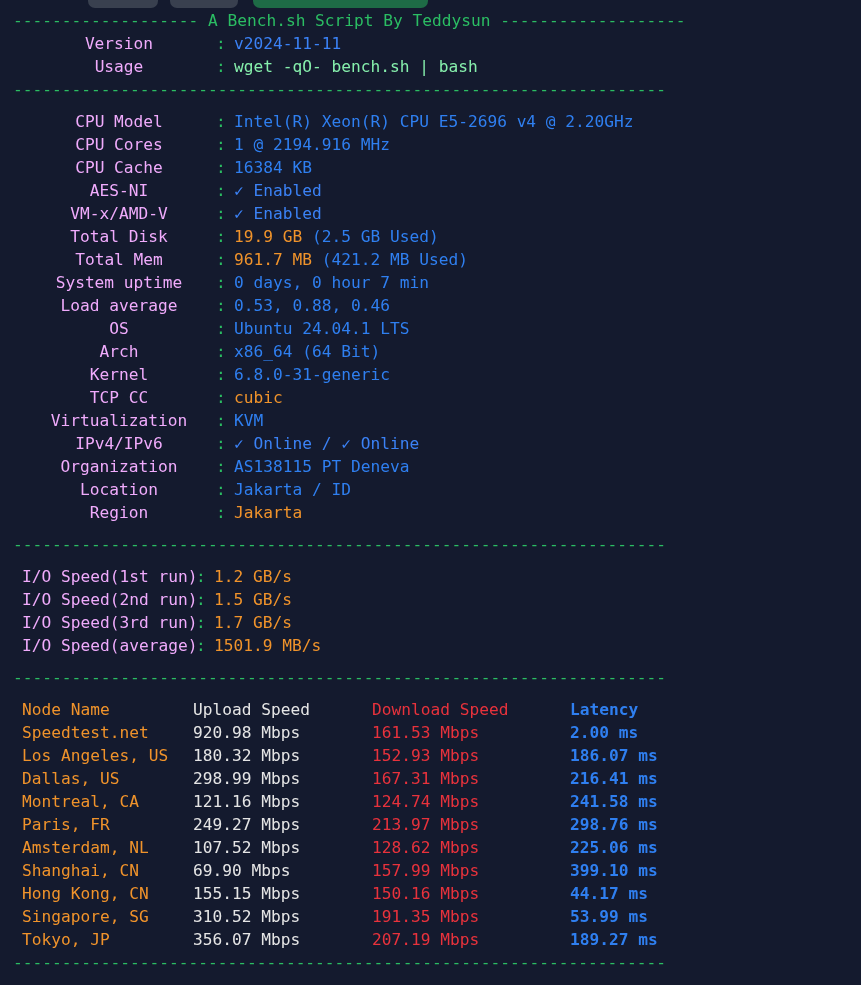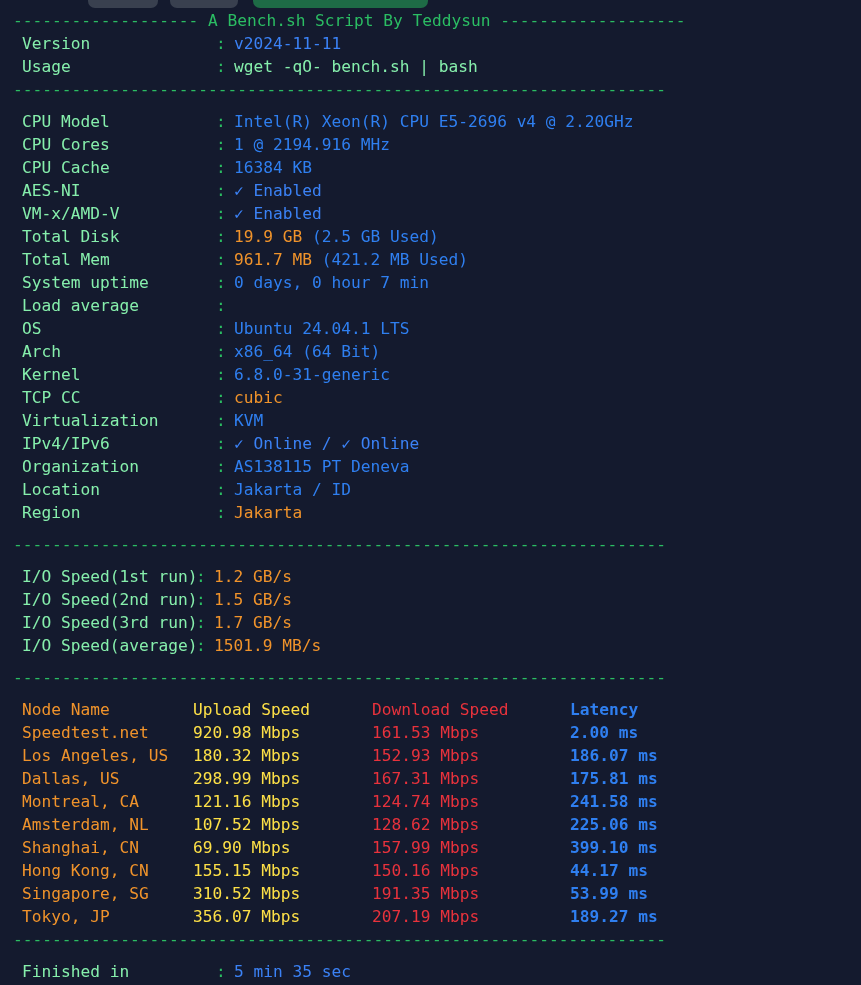--- a/index.html
+++ b/index.html
@@ -30,36 +30,36 @@
   .c-dimgreen   { color:#3b82f6; }
   .c-blue       { color:#2f7ff0; }
   .c-orange     { color:#f0932b; }
   .c-red        { color:#86efac; }
 
   .sep { height:23px; white-space:pre; color:#2bbd63; letter-spacing:0; }
   .gap { height:9px; }
 
   
   .kv { display:flex; height:23px; white-space:pre; }
-  .kv .k { width:203px; flex:0 0 203px; color:#86efac; padding-left:9px; }
+  .kv .k { width:203px; flex:0 0 203px; color:#f0abfc; padding-left:9px;text-align:center; }
   .kv .colon { width:18px; flex:0 0 18px; color:#2bbd63; }
   .kv .v { white-space:pre; }
 
   
   .kv.io .k { width:183px; flex:0 0 183px; padding-left:9px; }
 
   
   .trow { display:flex; height:23px; white-space:pre; padding-left:9px; }
   .trow .col-node { width:171px; flex:0 0 171px; }
   .trow .col-up   { width:179px; flex:0 0 179px; }
   .trow .col-down { width:198px; flex:0 0 198px; }
   .trow .col-lat  { width:160px; flex:0 0 160px;font-weight:bold; }
   .thead .col-node, .thead .col-up, .thead .col-down, .thead .col-lat { color:#2bbd63; }
   .trow .col-node { color:#f0932b; }
-  .trow .col-up   { color:#fde047; }
+  .trow .col-up   { color:#e5e5e5; }
   .trow .col-down { color:#e8323c; }
   .trow .col-lat  { color:#2f7ff0; }
 </style>
 </head>
 <body>
 
 <div id="top-chrome">
   <div class="chrome-btn" id="chrome-btn-1"></div>
   <div class="chrome-btn" id="chrome-btn-2"></div>
   <div class="chrome-btn" id="chrome-btn-3"></div>
@@ -79,21 +79,21 @@
 
   <div id="system-info">
       <div class="kv"><span class="k">CPU Model</span><span class="colon">:</span><span class="v c-blue">Intel(R) Xeon(R) CPU E5-2696 v4 @ 2.20GHz</span></div>
       <div class="kv"><span class="k">CPU Cores</span><span class="colon">:</span><span class="v c-blue">1 @ 2194.916 MHz</span></div>
       <div class="kv"><span class="k">CPU Cache</span><span class="colon">:</span><span class="v c-blue">16384 KB</span></div>
       <div class="kv"><span class="k">AES-NI</span><span class="colon">:</span><span class="v c-dimgreen">✓ Enabled</span></div>
       <div class="kv"><span class="k">VM-x/AMD-V</span><span class="colon">:</span><span class="v c-dimgreen">✓ Enabled</span></div>
       <div class="kv"><span class="k">Total Disk</span><span class="colon">:</span><span class="v c-orange">19.9 GB</span><span class="v c-blue"> (2.5 GB Used)</span></div>
       <div class="kv"><span class="k">Total Mem</span><span class="colon">:</span><span class="v c-orange">961.7 MB</span><span class="v c-blue"> (421.2 MB Used)</span></div>
       <div class="kv"><span class="k">System uptime</span><span class="colon">:</span><span class="v c-blue">0 days, 0 hour 7 min</span></div>
-      <div class="kv"><span class="k">Load average</span><span class="colon">:</span></div>
+      <div class="kv"><span class="k">Load average</span><span class="colon">:</span><span class="v c-blue">0.53, 0.88, 0.46</span></div>
       <div class="kv"><span class="k">OS</span><span class="colon">:</span><span class="v c-blue">Ubuntu 24.04.1 LTS</span></div>
       <div class="kv"><span class="k">Arch</span><span class="colon">:</span><span class="v c-blue">x86_64 (64 Bit)</span></div>
       <div class="kv"><span class="k">Kernel</span><span class="colon">:</span><span class="v c-blue">6.8.0-31-generic</span></div>
       <div class="kv"><span class="k">TCP CC</span><span class="colon">:</span><span class="v c-orange">cubic</span></div>
       <div class="kv"><span class="k">Virtualization</span><span class="colon">:</span><span class="v c-blue">KVM</span></div>
       <div class="kv"><span class="k">IPv4/IPv6</span><span class="colon">:</span><span class="v c-dimgreen">✓ Online / ✓ Online</span></div>
       <div class="kv"><span class="k">Organization</span><span class="colon">:</span><span class="v c-blue">AS138115 PT Deneva</span></div>
       <div class="kv"><span class="k">Location</span><span class="colon">:</span><span class="v c-blue">Jakarta / ID</span></div>
       <div class="kv"><span class="k">Region</span><span class="colon">:</span><span class="v c-orange">Jakarta</span></div>
     </div>
@@ -116,22 +116,23 @@
   <div class="trow thead">
     <span class="col-node">Node Name</span>
     <span class="col-up">Upload Speed</span>
     <span class="col-down">Download Speed</span>
     <span class="col-lat">Latency</span>
   </div>
 
   <div id="speedtest-rows">
       <div class="trow"><span class="col-node">Speedtest.net</span><span class="col-up">920.98 Mbps</span><span class="col-down">161.53 Mbps</span><span class="col-lat">2.00 ms</span></div>
       <div class="trow"><span class="col-node">Los Angeles, US</span><span class="col-up">180.32 Mbps</span><span class="col-down">152.93 Mbps</span><span class="col-lat">186.07 ms</span></div>
-      <div class="trow"><span class="col-node">Dallas, US</span><span class="col-up">298.99 Mbps</span><span class="col-down">167.31 Mbps</span><span class="col-lat">175.81 ms</span></div>
+      <div class="trow"><span class="col-node">Dallas, US</span><span class="col-up">298.99 Mbps</span><span class="col-down">167.31 Mbps</span><span class="col-lat">216.41 ms</span></div>
       <div class="trow"><span class="col-node">Montreal, CA</span><span class="col-up">121.16 Mbps</span><span class="col-down">124.74 Mbps</span><span class="col-lat">241.58 ms</span></div>
+      <div class="trow"><span class="col-node">Paris, FR</span><span class="col-up">249.27 Mbps</span><span class="col-down">213.97 Mbps</span><span class="col-lat">298.76 ms</span></div>
       <div class="trow"><span class="col-node">Amsterdam, NL</span><span class="col-up">107.52 Mbps</span><span class="col-down">128.62 Mbps</span><span class="col-lat">225.06 ms</span></div>
       <div class="trow"><span class="col-node">Shanghai, CN</span><span class="col-up">69.90 Mbps</span><span class="col-down">157.99 Mbps</span><span class="col-lat">399.10 ms</span></div>
       <div class="trow"><span class="col-node">Hong Kong, CN</span><span class="col-up">155.15 Mbps</span><span class="col-down">150.16 Mbps</span><span class="col-lat">44.17 ms</span></div>
       <div class="trow"><span class="col-node">Singapore, SG</span><span class="col-up">310.52 Mbps</span><span class="col-down">191.35 Mbps</span><span class="col-lat">53.99 ms</span></div>
       <div class="trow"><span class="col-node">Tokyo, JP</span><span class="col-up">356.07 Mbps</span><span class="col-down">207.19 Mbps</span><span class="col-lat">189.27 ms</span></div>
     </div>
 
   <div class="sep">-------------------------------------------------------------------</div>
   <div class="gap"></div>
 

